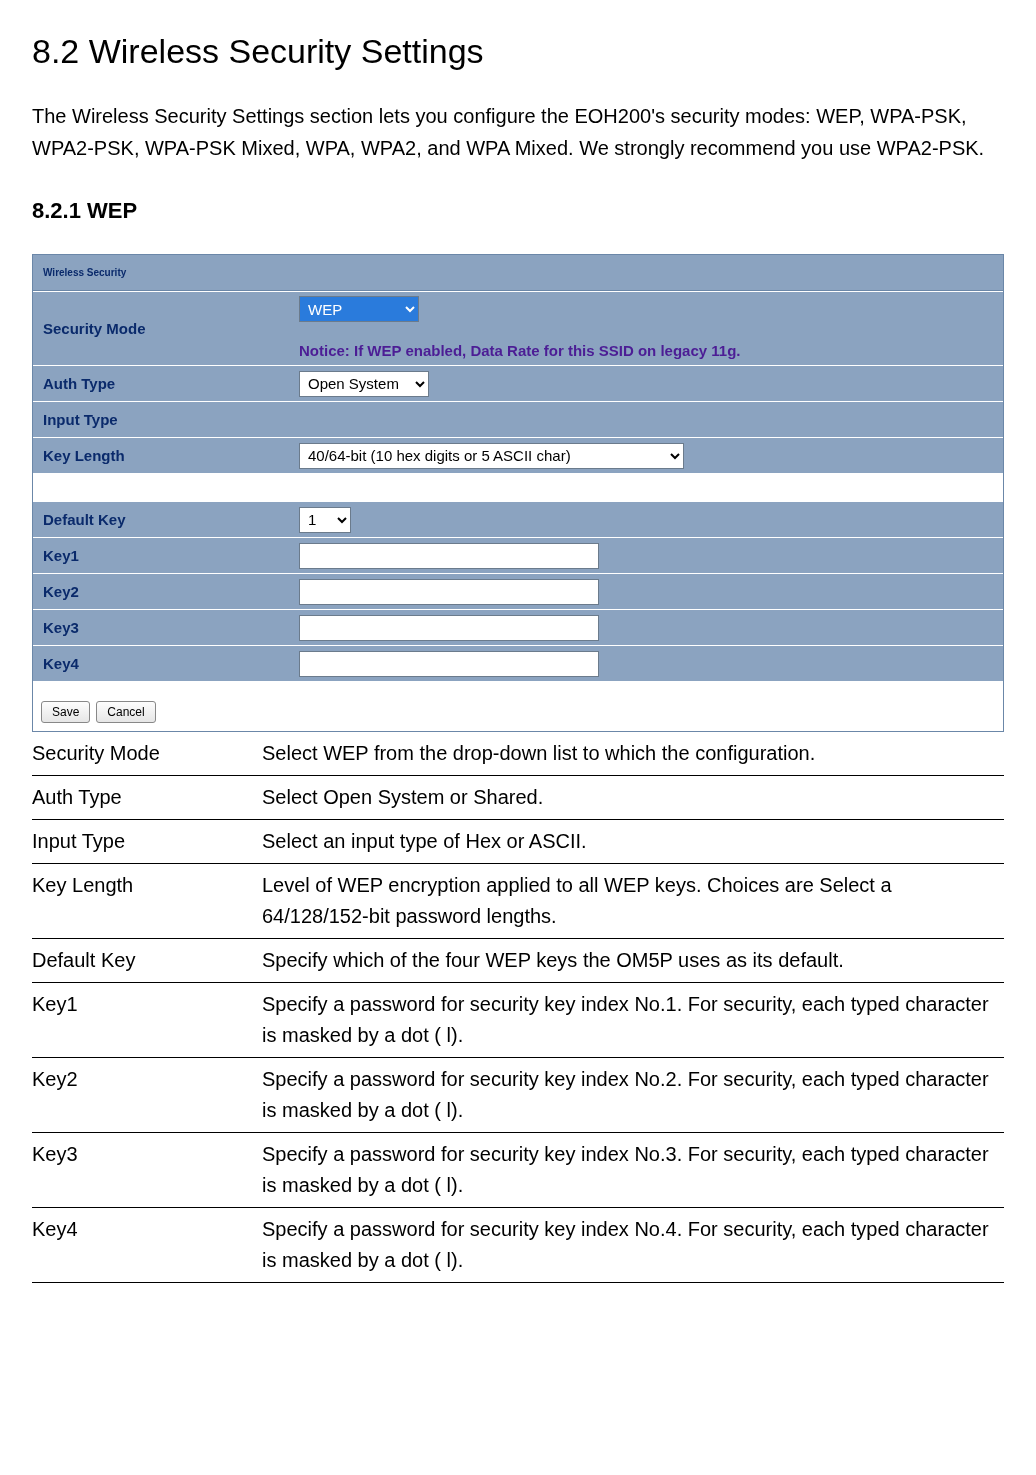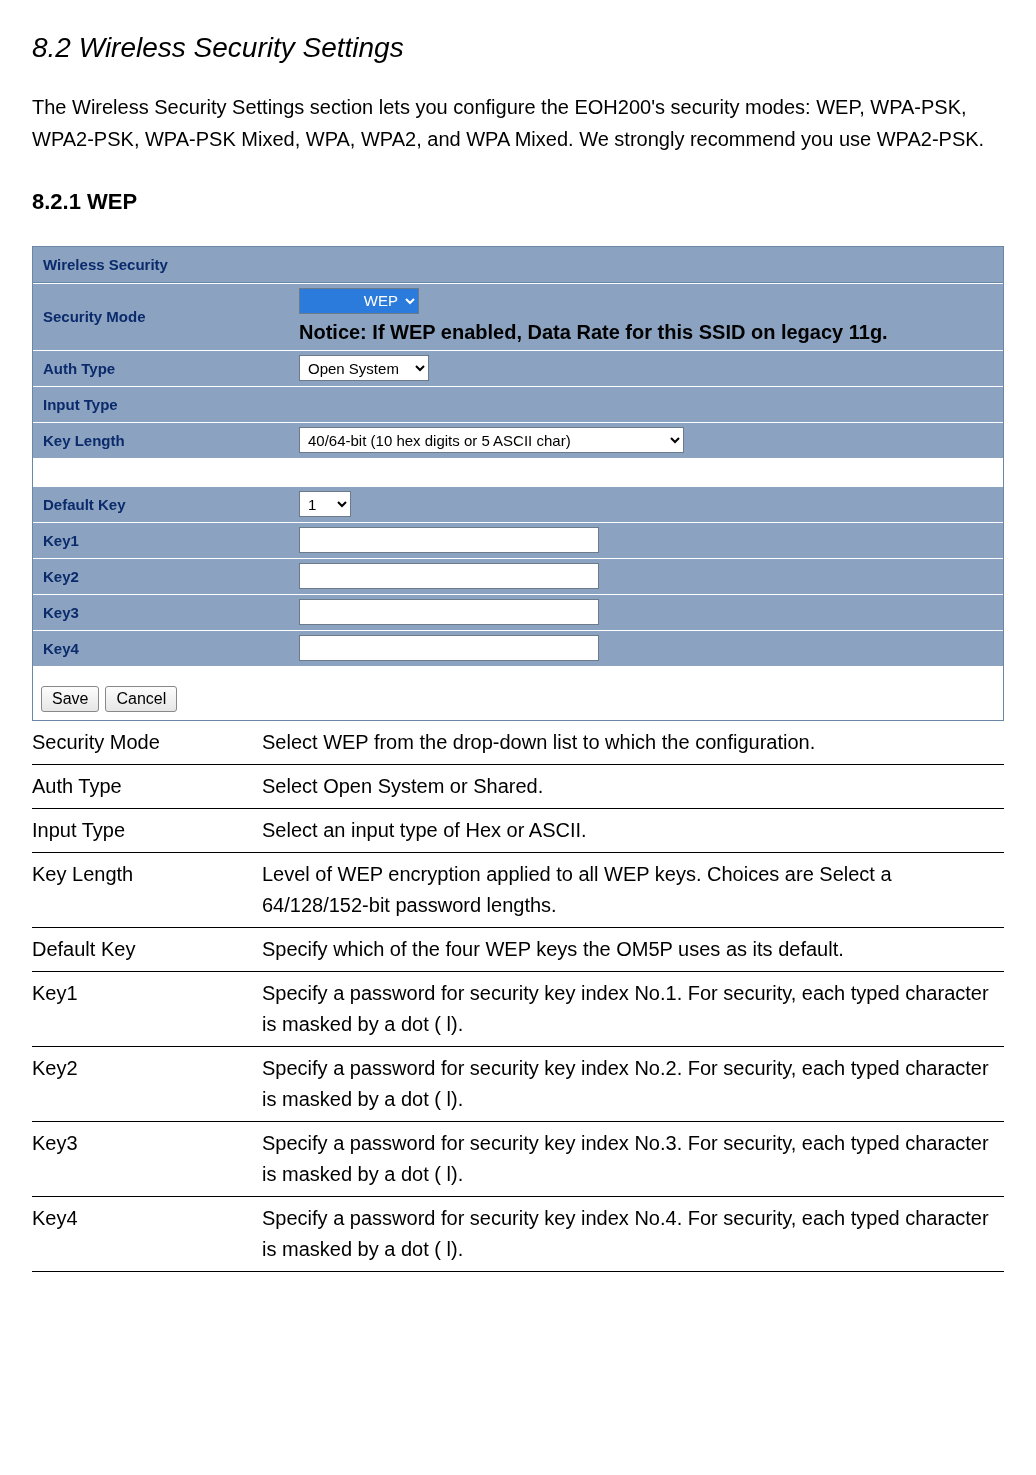--- a/index.html
+++ b/index.html
@@ -6,24 +6,23 @@
   body {
     font-family: Arial, Helvetica, sans-serif;
     color: #000;
     margin: 0;
     padding: 24px 32px;
     width: 1036px;
     background: #fff;
     line-height: 1.4;
   }
   h2.section-title {
-    font-size: 28px;
+    font-size: 34px;
     font-weight: 400;
     margin: 4px 0 24px 0;
-    font-style: italic;
   }
   p.intro {
     font-size: 20px;
     margin: 0 0 32px 0;
     line-height: 1.6;
   }
   h3.subsection-title {
     font-size: 22px;
     font-weight: 700;
     margin: 0 0 28px 0;
@@ -35,21 +34,21 @@
   }
   .panel-row {
     display: flex;
     align-items: center;
     min-height: 36px;
   }
   .panel-row.header {
     background: #8ba3c0;
     color: #0a2a6b;
     font-weight: bold;
-    font-size: 15px;
+    font-size: 10px;
     padding: 6px 10px;
     border-bottom: 1px solid #6b87a8;
   }
   .panel-row.field {
     background: #8ba3c0;
     border-top: 1px solid #fff;
   }
   .panel-row.field .label {
     width: 260px;
     padding: 6px 10px;
@@ -69,44 +68,44 @@
     align-items: flex-start;
   }
   .panel-row.field .control select,
   .panel-row.field .control input[type=text] {
     font-size: 15px;
     padding: 2px 4px;
     border: 1px solid #6b7b8c;
     background: #fff;
     height: 26px;
   }
-  .sel-sec { width: 120px; background: #2a7bdc !important; color: #fff !important; text-align: right; }
+  .sel-sec { width: 120px; background: #2a7bdc !important; color: #fff !important; }
   .sel-auth { width: 130px; }
   .sel-input { width: 70px; }
   .sel-keylen { width: 385px; }
   .sel-defkey { width: 52px; }
   .inp-key { width: 300px; }
   .notice {
-    color: #000000;
+    color: #4c1d95;
     font-weight: bold;
-    font-size: 20px;
-    margin-top: 2px;
+    font-size: 15px;
+    margin-top: 16px;
   }
   .gap-row {
     height: 28px;
     background: #fff;
   }
   .panel-footer {
     background: #fff;
     padding: 20px 8px 8px 8px;
     display: flex;
     gap: 6px;
   }
   .panel-footer button {
-    font-size: 16px;
+    font-size: 12px;
     padding: 3px 10px;
     border: 1px solid #888;
     border-radius: 3px;
     background: linear-gradient(#fdfdfd,#e6e6e6);
     cursor: pointer;
   }
 
   
   table.desc {
     width: 100%;

